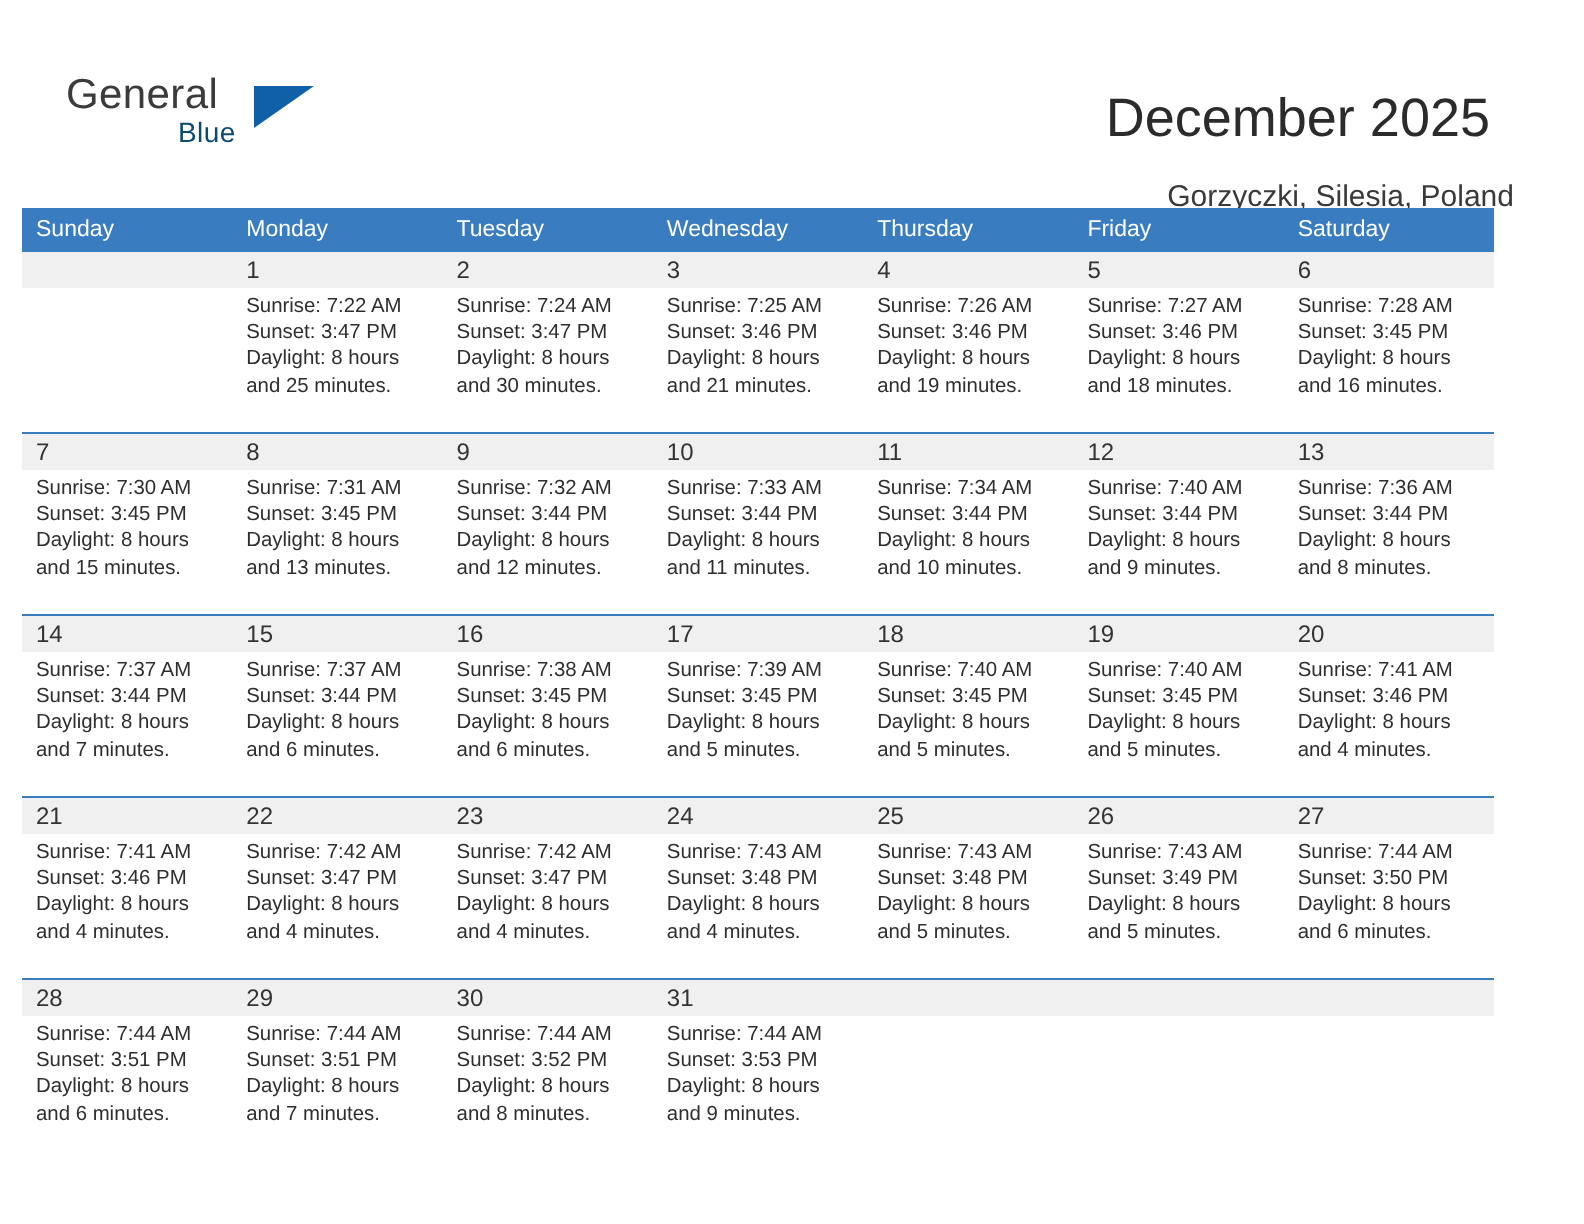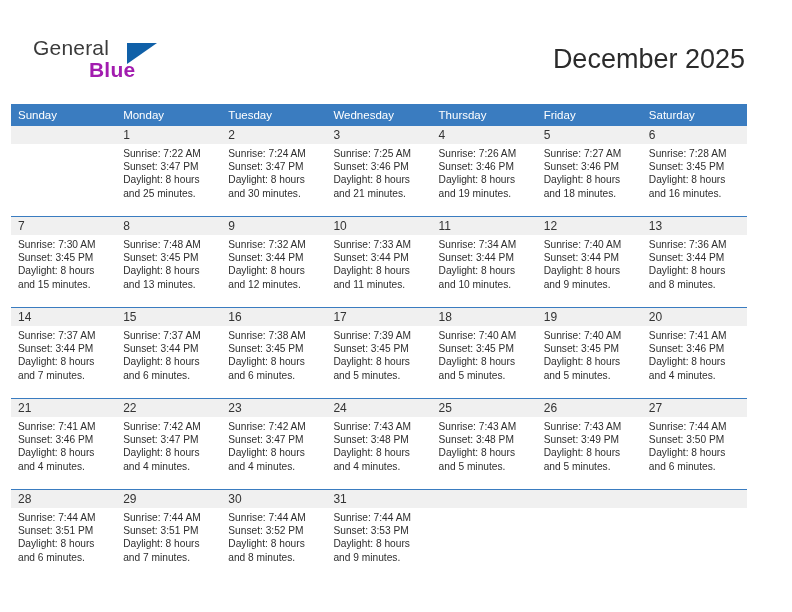--- a/index.html
+++ b/index.html
@@ -42,24 +42,23 @@
     top: 0;
     font-size: 21px;
     color: #3b3b3b;
     letter-spacing: .2px;
     font-family: "Liberation Sans", sans-serif;
   }
   .logo-blue {
     position: absolute;
     left: 56px;
     top: 22px;
-    font-size: 21px;
-    color: #a21caf;
+    font-size: 14px;
+    color: #0c4a6e;
     letter-spacing: .2px;
-    font-weight: bold;
   }
   .logo-triangle {
     position: absolute;
     left: 94px;
     top: 7px;
     width: 0;
     height: 0;
     border-left: 30px solid #1060a8;
     border-bottom: 21px solid transparent;
   }
@@ -148,20 +147,21 @@
   <div class="top-bar">
 
     <div class="logo">
       <span class="logo-general">General</span>
       <span class="logo-triangle"></span>
       <span class="logo-blue">Blue</span>
     </div>
 
     <div class="title-block">
       <div class="cal-title">December 2025</div>
+      <div class="cal-subtitle">Gorzyczki, Silesia, Poland</div>
     </div>
 
   </div>
 
   <table class="calendar">
     <colgroup>
       <col>
         <col>
         <col>
         <col>
@@ -254,21 +254,21 @@
           <div class="day-info">
             <div>Sunrise: 7:30 AM</div>
             <div>Sunset: 3:45 PM</div>
             <div>Daylight: 8 hours</div>
             <div>and 15 minutes.</div>
           </div>
         </td>
         <td class="day-cell">
           <div class="daynum-band">8</div>
           <div class="day-info">
-            <div>Sunrise: 7:48 AM</div>
+            <div>Sunrise: 7:31 AM</div>
             <div>Sunset: 3:45 PM</div>
             <div>Daylight: 8 hours</div>
             <div>and 13 minutes.</div>
           </div>
         </td>
         <td class="day-cell">
           <div class="daynum-band">9</div>
           <div class="day-info">
             <div>Sunrise: 7:32 AM</div>
             <div>Sunset: 3:44 PM</div>

